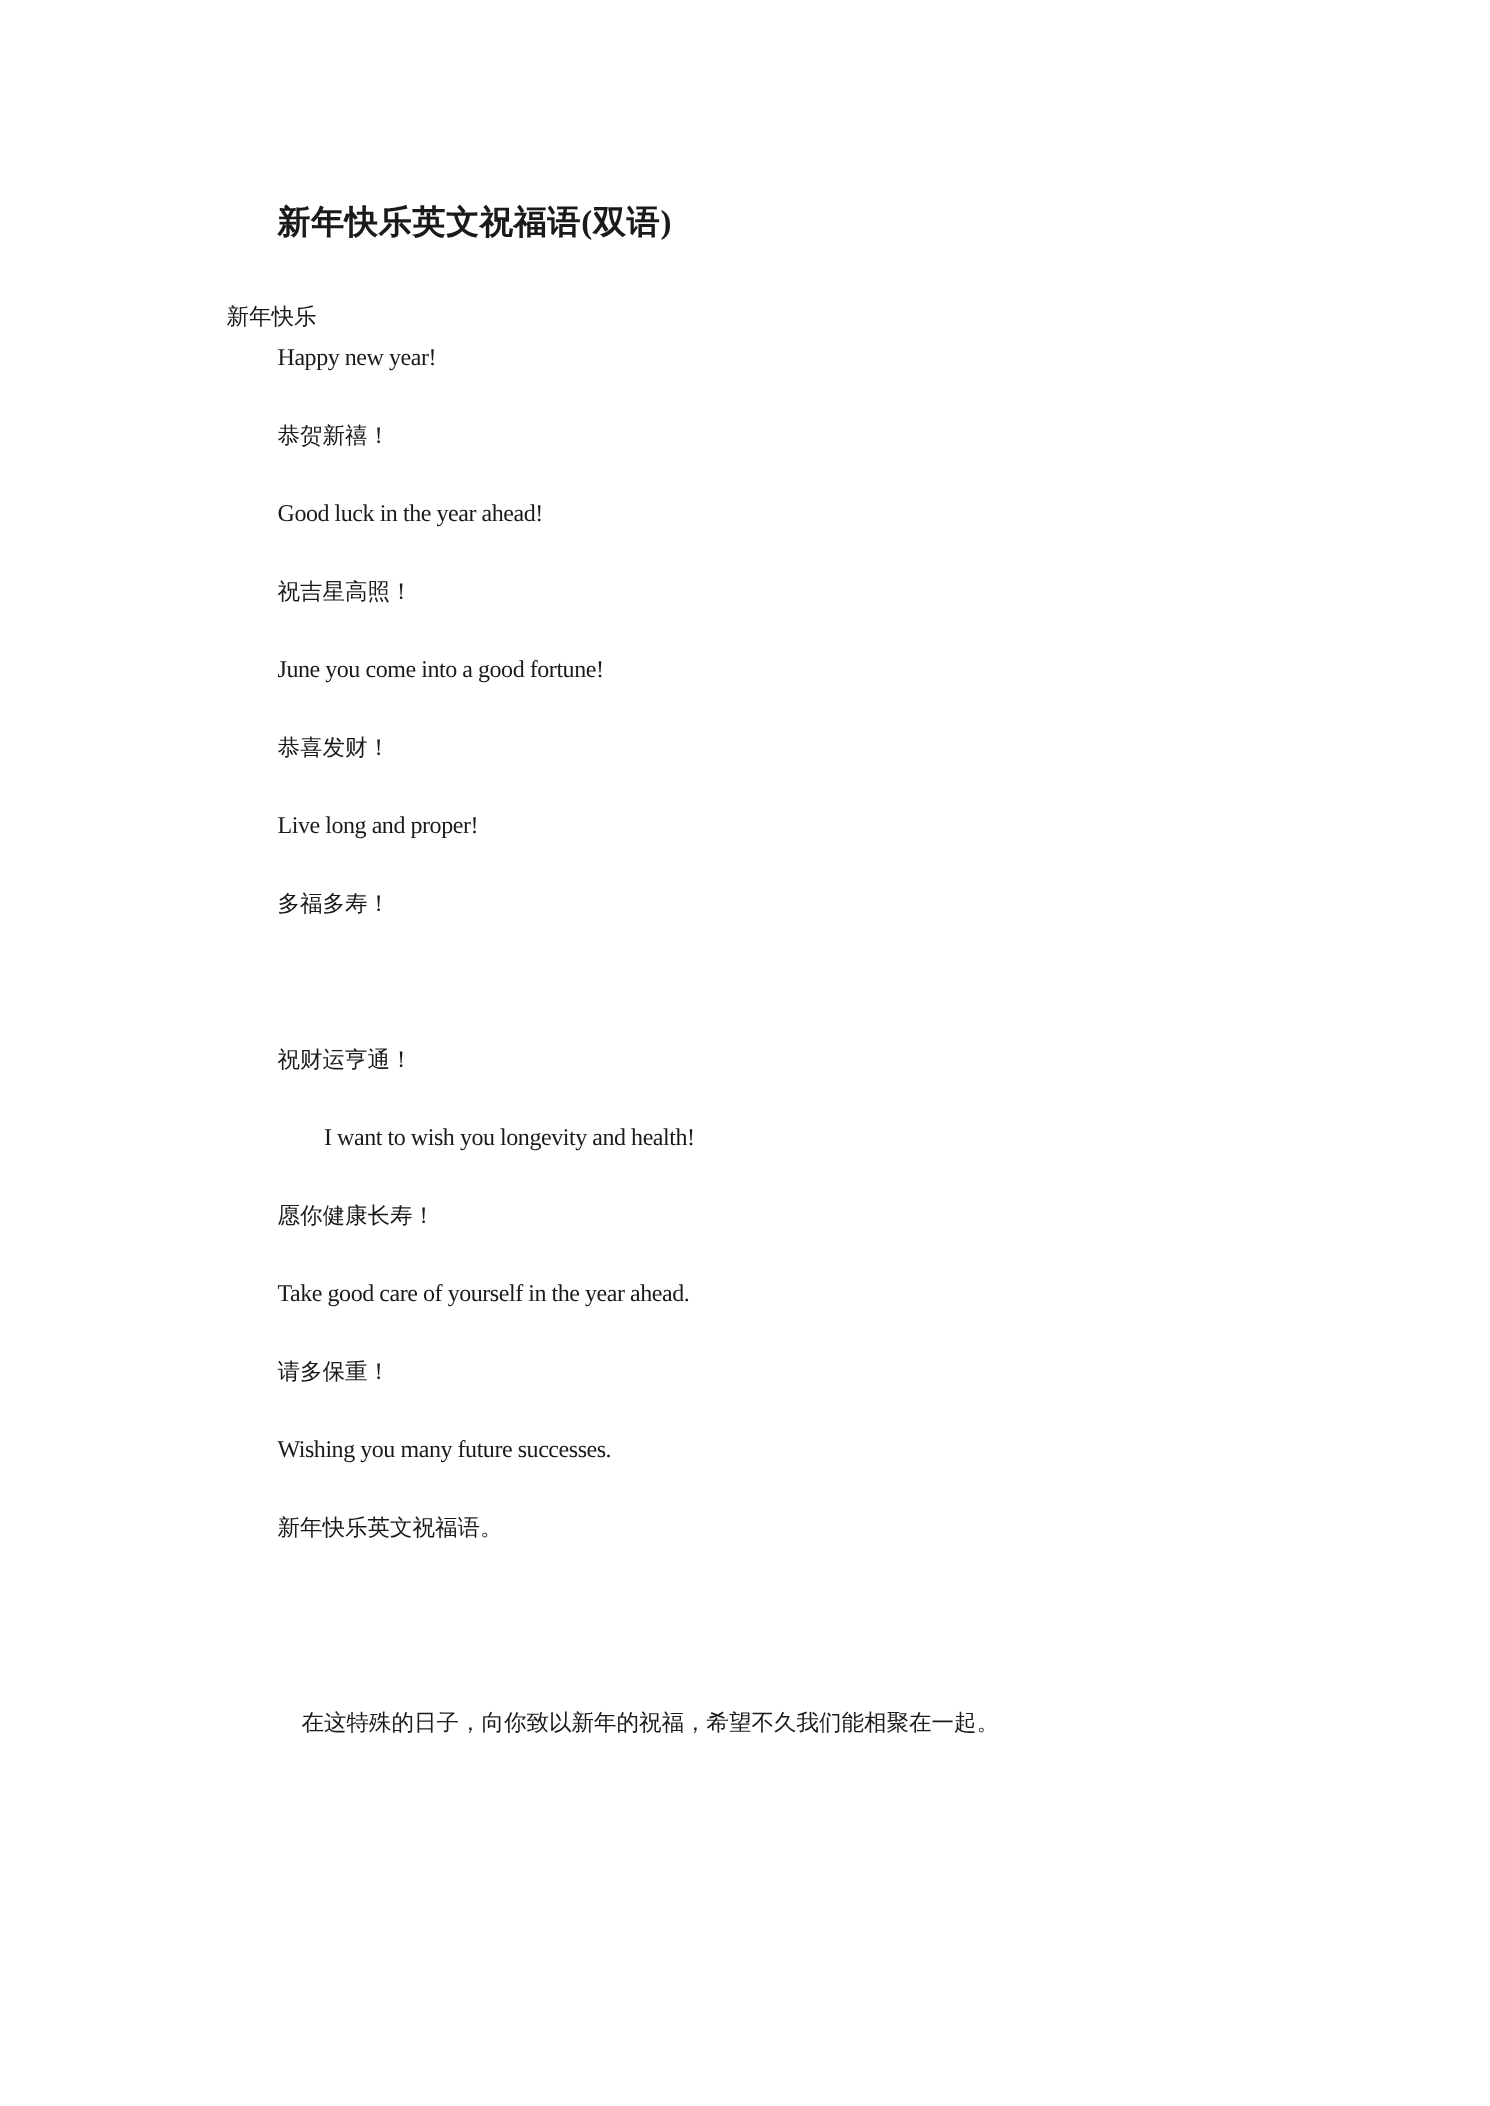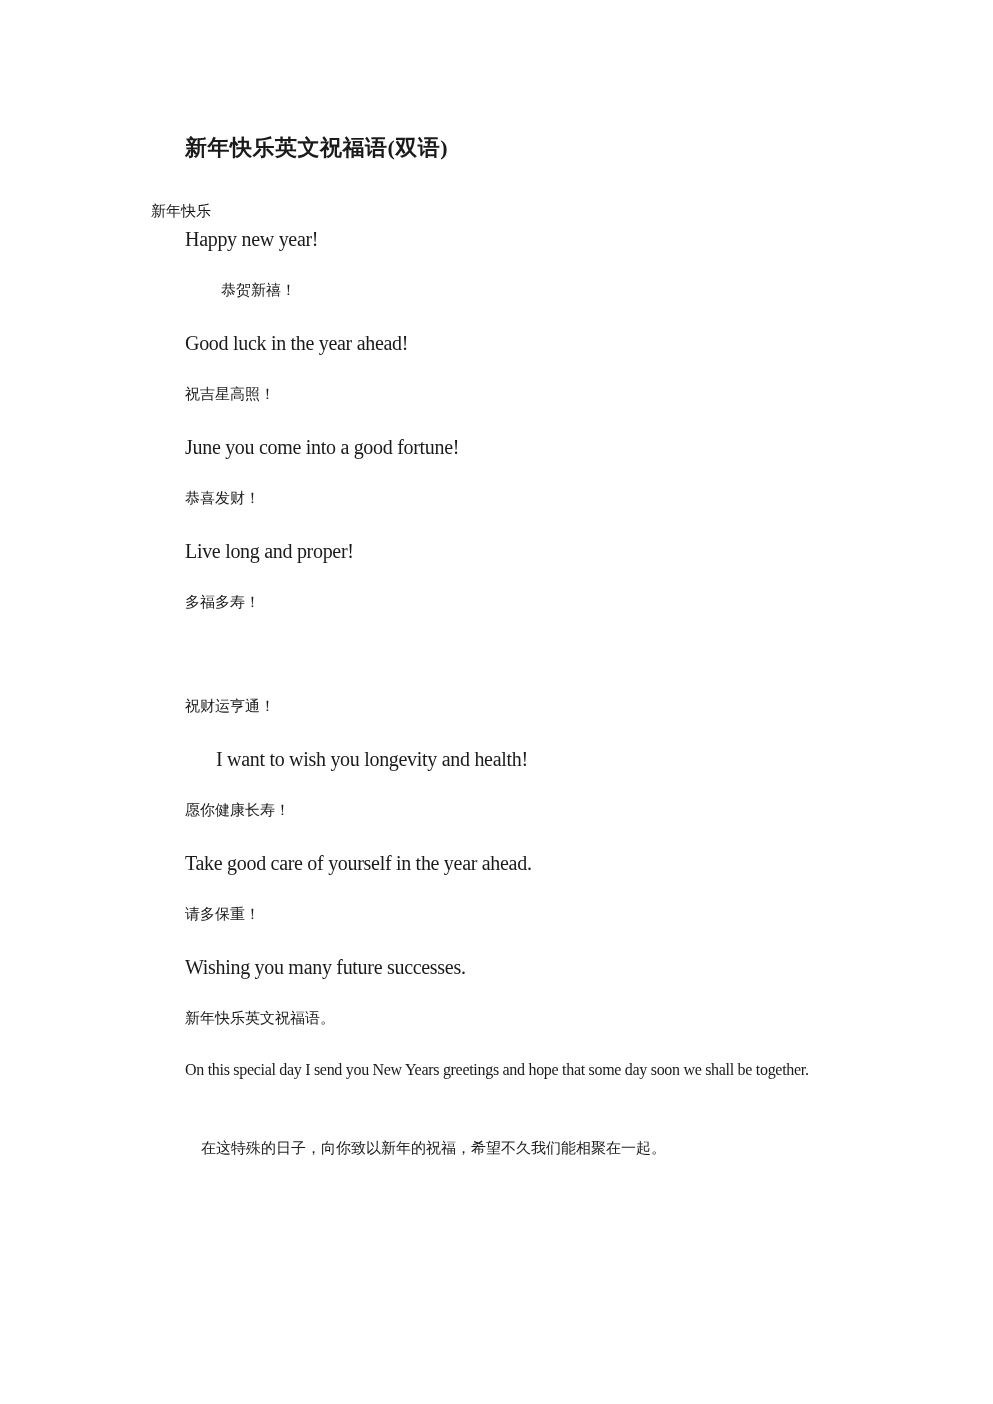--- a/index.html
+++ b/index.html
@@ -41,21 +41,21 @@
     white-space: nowrap;
   }
   .line {
     position: absolute;
     left: 185px;
     white-space: nowrap;
     line-height: 22px;
   }
   .en {
     font-family: "Liberation Serif", "DejaVu Serif", serif;
-    font-size: 20px;
+    font-size: 16px;
     letter-spacing: -0.3px;
   }
   .zh {
     font-family: "DejaVu Sans", "Liberation Sans", sans-serif;
     font-size: 15px;
   }
   .para {
     position: absolute;
     left: 151px;
     width: 692px;
@@ -79,31 +79,30 @@
 </head>
 <body>
 
 <div class="page">
 
   <div class="title">新年快乐英文祝福语(双语)</div>
 
   <div class="section-heading">新年快乐</div>
 
   <div class="line en" style="top:228px;">Happy new year!</div>
-  <div class="line zh" style="top:279px;margin-left:36px;">恭贺新禧！</div>
+  <div class="line zh" style="top:279px;">恭贺新禧！</div>
   <div class="line en" style="top:332px;">Good luck in the year ahead!</div>
   <div class="line zh" style="top:383px;">祝吉星高照！</div>
   <div class="line en" style="top:436px;">June you come into a good fortune!</div>
   <div class="line zh" style="top:487px;">恭喜发财！</div>
   <div class="line en" style="top:540px;">Live long and proper!</div>
   <div class="line zh" style="top:591px;">多福多寿！</div>
   <div class="line zh" style="top:695px;">祝财运亨通！</div>
   <div class="line en" style="top:748px;margin-left:31px;">I want to wish you longevity and health!</div>
   <div class="line zh" style="top:799px;">愿你健康长寿！</div>
   <div class="line en" style="top:852px;">Take good care of yourself in the year ahead.</div>
   <div class="line zh" style="top:903px;">请多保重！</div>
   <div class="line en" style="top:956px;">Wishing you many future successes.</div>
   <div class="line zh" style="top:1007px;">新年快乐英文祝福语。</div>
 
-  <div class="para" style="top:1057px;">On this special day I send you New Years greetings and hope that some day soon we shall be together.</div>
   <div class="para-zh" style="top:1137px;">在这特殊的日子，向你致以新年的祝福，希望不久我们能相聚在一起。</div>
 
 </div>
 
 </body></html>

